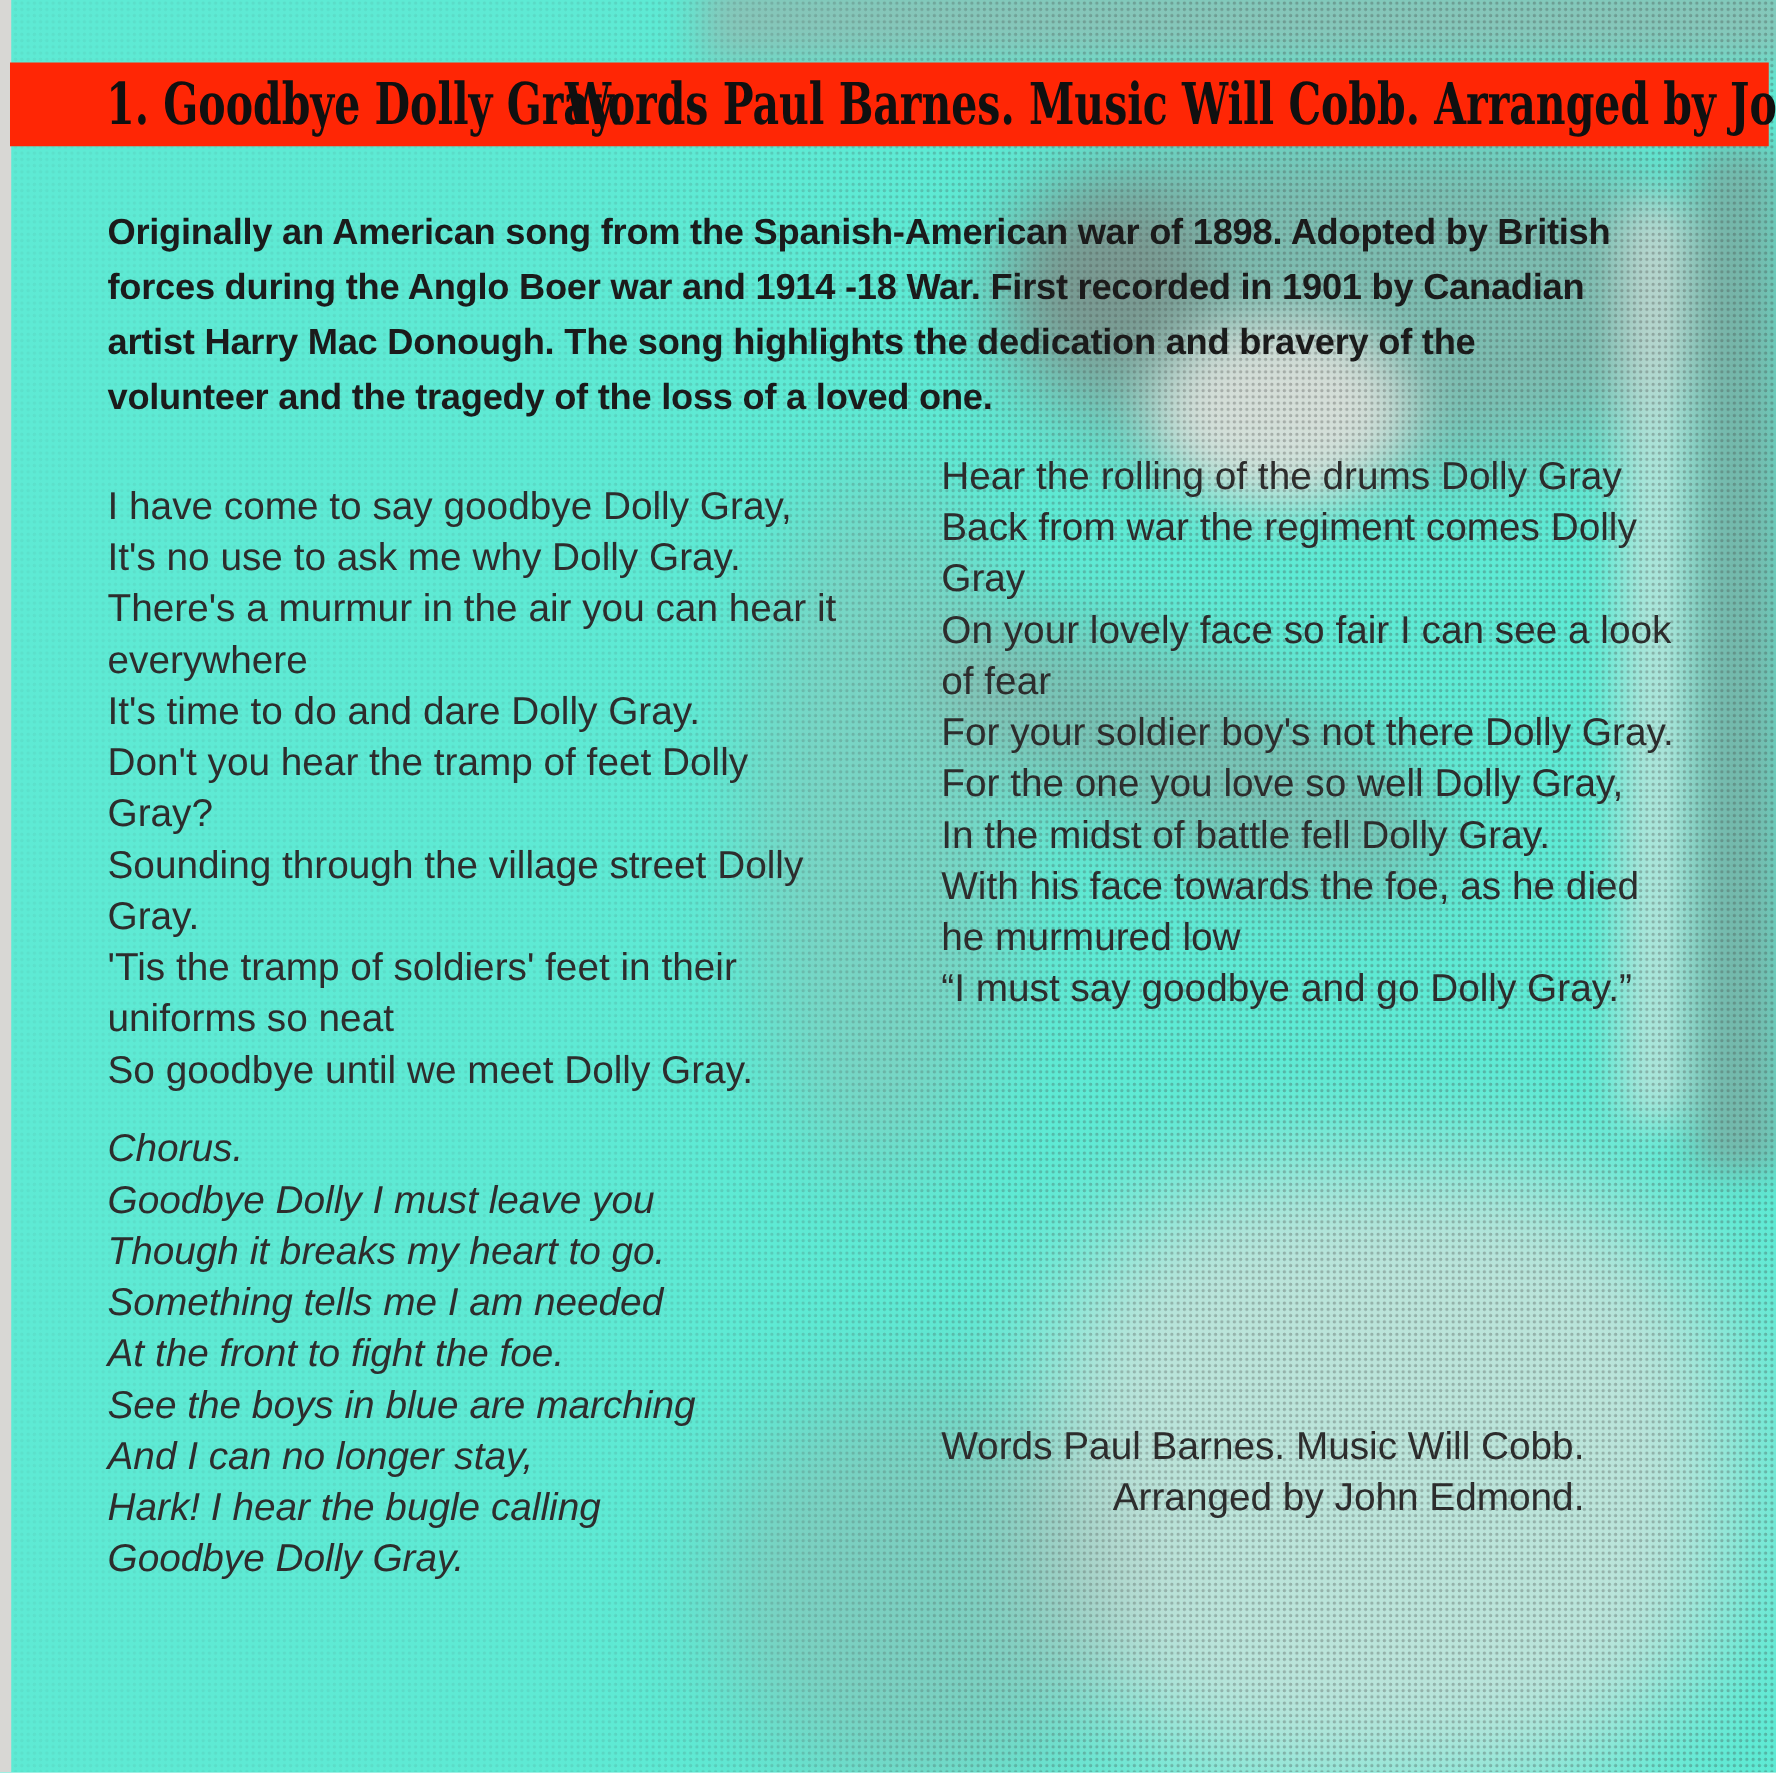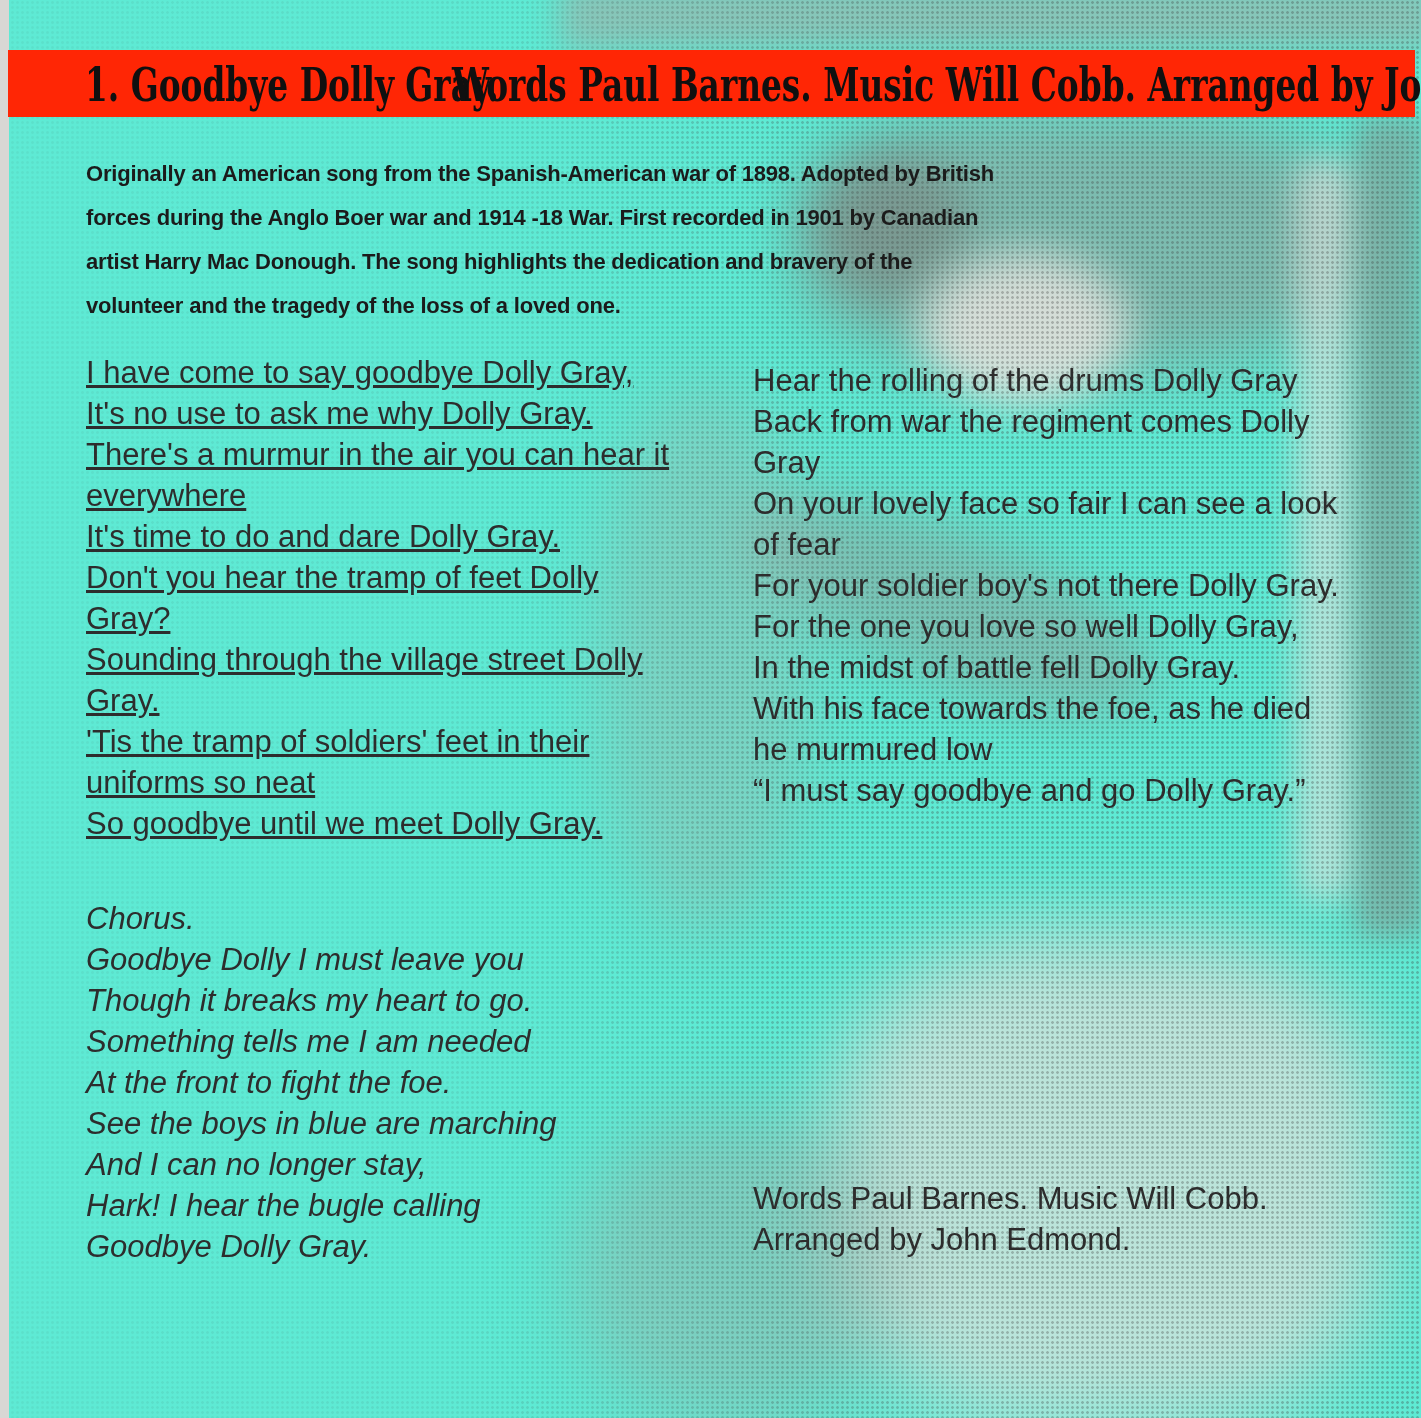--- a/index.html
+++ b/index.html
@@ -57,32 +57,32 @@
   
   .text {
     position:absolute;
     white-space:pre;
     color:#2d2d2d;
     font-size:31px;
     line-height:41px;
     z-index:2;
   }
   .intro {
-    left:86px; top:152px;
+    left:86px; top:164px;
     font-weight:bold;
     color:#1b1b1b;
-    font-size:22px;
+    font-size:29px;
     line-height:44px;
     letter-spacing:-.2px;
   }
-  .verse1   { left:86px;  top:352px;text-decoration:underline; }
+  .verse1   { left:86px;  top:384px; }
   .chorus   { left:86px;  top:898px;font-style:italic; }
   .verse2   { left:753px; top:360px; }
   .rights   { left:753px; top:1014px; }
-  .credits  { left:753px; top:1178px; }
+  .credits  { left:753px; top:1136px;text-align:right; }
 </style>
 </head>
 <body>
 
 <div class="page">
 
   <div class="photo-layer">
     <div class="blob b-topband"></div>
     <div class="blob b-backdrop"></div>
     <div class="blob b-hat"></div>

